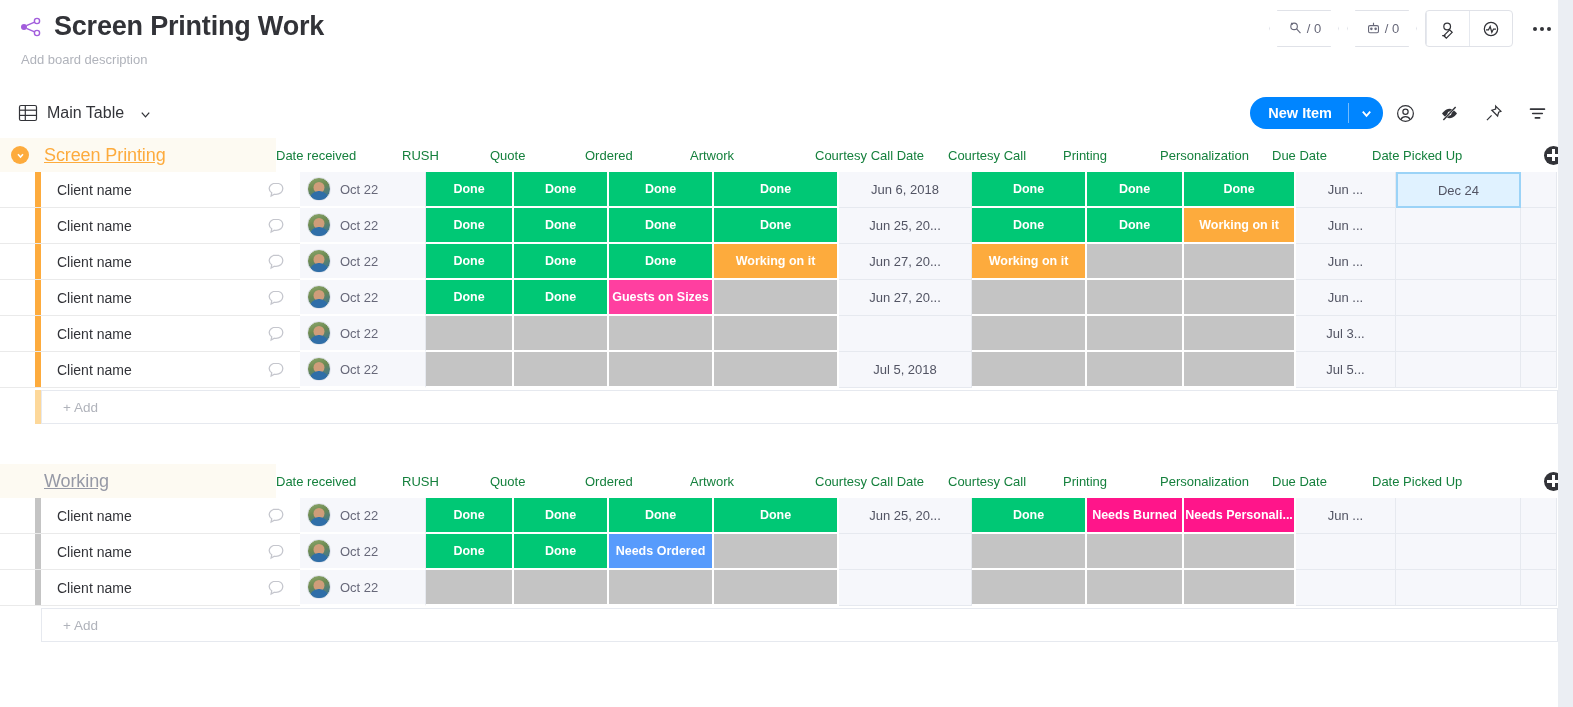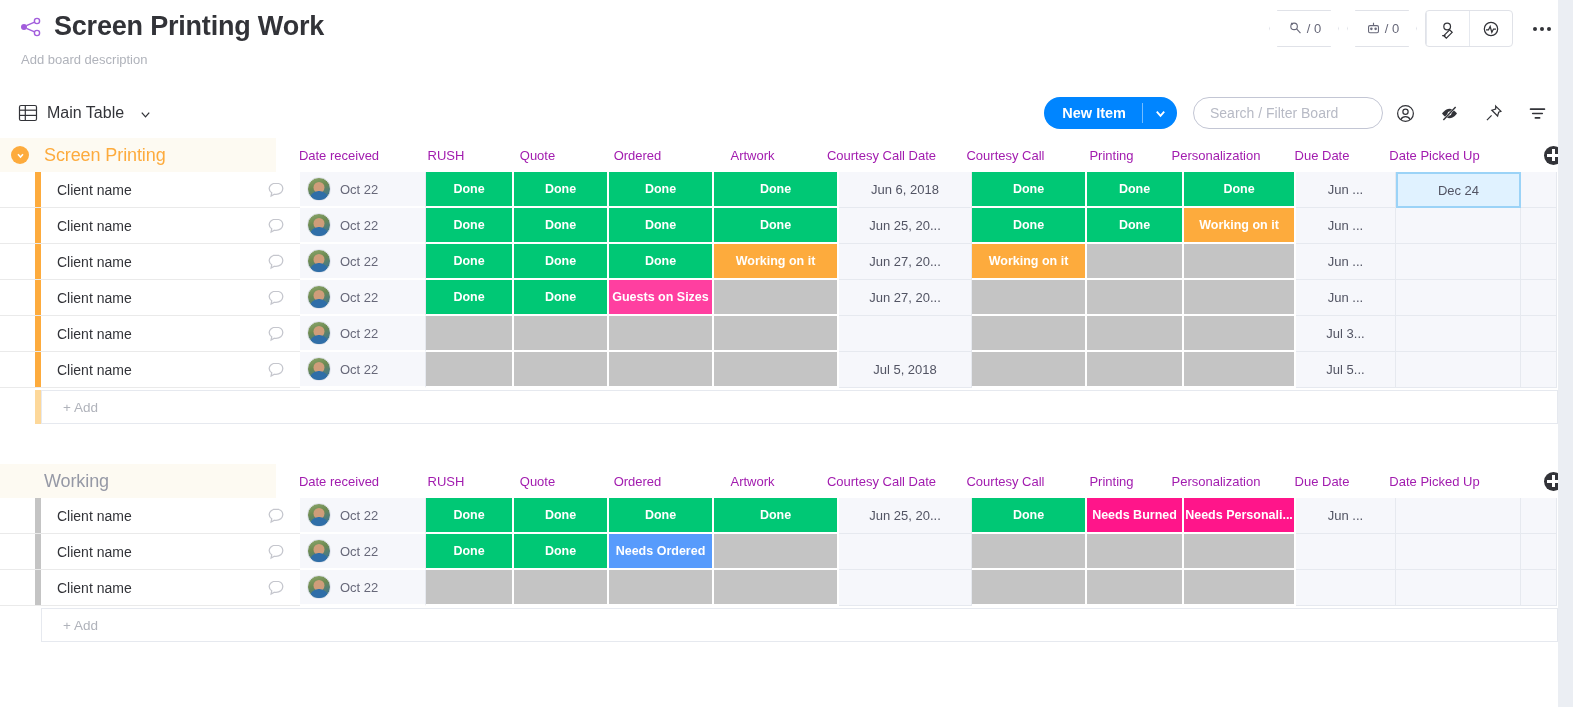--- a/index.html
+++ b/index.html
@@ -110,29 +110,29 @@
     background: #fdfaf2;
   }
   .collapse-arrow {
     width: 18px; height: 18px; border-radius: 50%;
     margin-left: 11px; flex: 0 0 18px;
     display: flex; align-items: center; justify-content: center;
     background: #fdab3d;
   }
   .collapse-arrow svg { width: 9px; height: 9px; }
   .group-title {
-    margin-left: 15px; font-size: 18px; letter-spacing: -0.1px;
+    margin-left: 15px; font-size: 18px; letter-spacing: -0.1px; text-decoration: underline;
   }
   .group-title.orange { color: #fdab3d; }
   .group-title.gray { color: #9699a6; }
 
   .col-headers { display: flex; align-items: center; height: 34px; flex: 1; }
   .col-head {
-    font-size: 13px; color: #a21caf;
-    text-align: center; flex: 0 0 auto;
+    font-size: 13px; color: #15803d;
+    flex: 0 0 auto;
     white-space: nowrap; overflow: hidden;
   }
   .plus-col {
     flex: 0 0 40px; display: flex; align-items: center; justify-content: center;
   }
   .plus-circle {
     width: 19px; height: 19px; border-radius: 50%; background: #323338;
     position: relative;
   }
   .plus-circle::before, .plus-circle::after {
@@ -281,23 +281,20 @@
 
   <div class="toolbar-right">
     <div class="new-item">
       <span class="lbl">New Item</span>
       <span class="sep"></span>
       <span class="arw">
         <svg viewBox="0 0 14 14" fill="none" stroke="#fff" stroke-width="2">
           <polyline points="3,5 7,9.5 11,5"></polyline>
         </svg>
       </span>
-    </div>
-    <div class="search-box">
-      <input placeholder="Search / Filter Board" style="">
     </div>
     <div class="tb-icon">
       <svg viewBox="0 0 24 24" fill="none" stroke="#323338" stroke-width="1.4">
         <circle cx="12" cy="12" r="9"></circle>
           <circle cx="12" cy="10" r="3"></circle>
         <path d="M6.6 19a6 6 0 0 1 10.8 0"></path>
       </svg>
     </div>
     <div class="tb-icon">
       <svg viewBox="0 0 24 24" fill="none" stroke="#323338" stroke-width="1.7">

